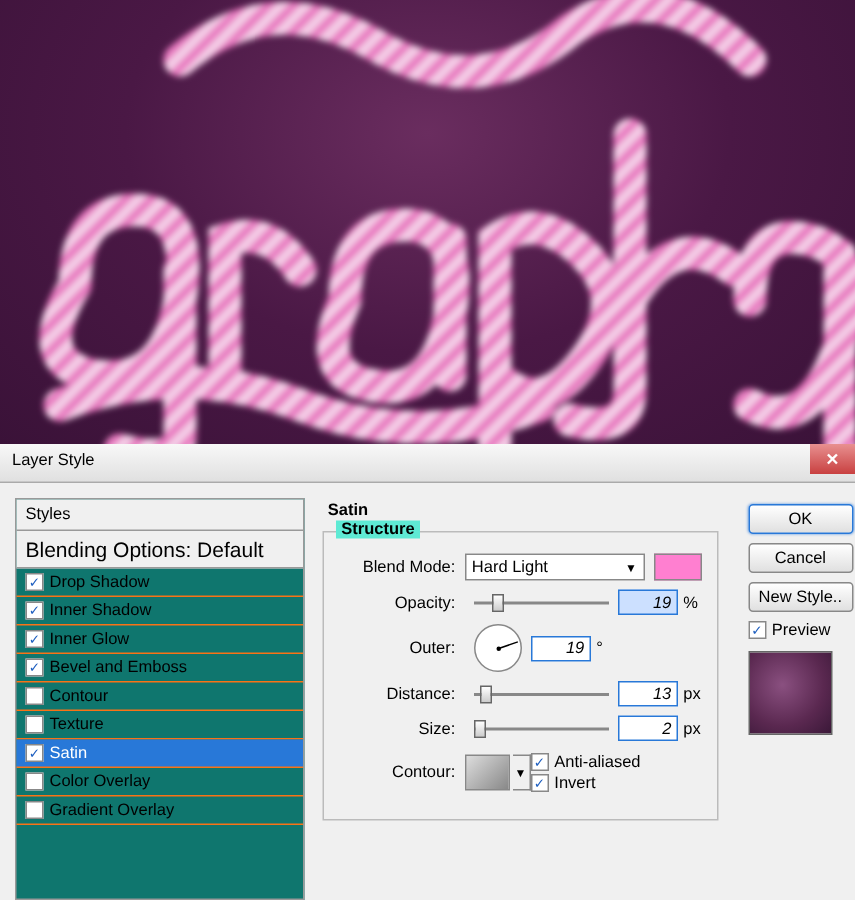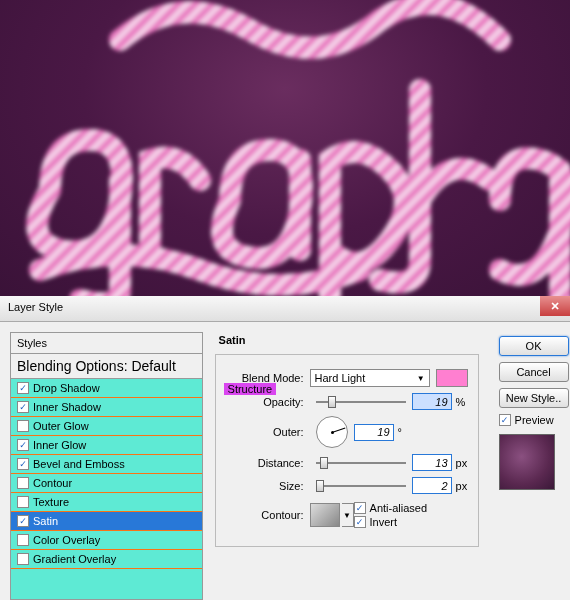--- a/index.html
+++ b/index.html
@@ -5,32 +5,32 @@
 * { margin: 0; padding: 0; box-sizing: border-box; font-family: Tahoma, sans-serif; font-size: 11px; }
 body { width: 570px; height: 600px; overflow: hidden; background: #e8e8e8; }
 
 .canvas-area { width: 570px; height: 296px; background: radial-gradient(ellipse at 50% 30%, #6a2d5f 0%, #4a1845 50%, #3a1238 100%); position: relative; overflow: hidden; }
 
 .dialog-bar { height: 26px; background: linear-gradient(#f8f8f8, #e0e0e0); border-bottom: 1px solid #aaa; padding: 5px 8px; position: relative; }
 .dialog-close { position: absolute; right: 0; top: 0; width: 30px; height: 20px; background: linear-gradient(#e89090, #c84040); display: flex; align-items: center; justify-content: center; color: #fff; font-weight: bold; }
 
 .dialog-body { display: flex; height: 278px; background: #f0f0f0; padding: 10px 0 0 10px; }
 
-.styles-panel { width: 194px; border: 1px solid #999; background: #5eead4; }
+.styles-panel { width: 194px; border: 1px solid #999; background: #0f766e; }
 .styles-header { padding: 4px 6px; border-bottom: 1px solid #999; background: #f0f0f0; }
 .styles-sub { padding: 4px 6px; border-bottom: 1px solid #999; background: #f0f0f0; font-size: 14px; }
 .style-item { padding: 3px 6px; display: flex; align-items: center; gap: 4px; border-bottom: 1px solid #f97316; }
 .style-item.indent { }
 .style-item.selected { background: #2878d8; color: #fff; }
 .chk { width: 12px; height: 12px; border: 1px solid #888; background: #fff; display: inline-flex; align-items: center; justify-content: center; font-size: 9px; color: #2060c0; }
 .chk.checked::after { content: "✓"; }
 
 .settings-panel { flex: 1; padding: 0 12px; }
 .fieldset { border: 1px solid #bbb; padding: 8px 10px 10px 10px; margin-top: 8px; position: relative; }
-.fieldset-title { position: absolute; top: -8px; left: 8px; background: #d946ef; padding: 0 4px; font-weight: normal; margin-top: 36px; }
+.fieldset-title { position: absolute; top: -8px; left: 8px; background: #5eead4; padding: 0 4px; font-weight: bold; }
 .section-title { font-weight: bold; margin: 2px 0 4px 4px; }
 .row { display: flex; align-items: center; margin: 6px 0; }
 .lbl { width: 78px; text-align: right; margin-right: 6px; }
 .dropdown { width: 120px; height: 18px; border: 1px solid #888; background: #fff; display: flex; align-items: center; padding: 0 4px; justify-content: space-between; }
 .dropdown-arrow { font-size: 8px; }
 .color-swatch { width: 32px; height: 18px; border: 1px solid #888; margin-left: 6px; }
 .slider-track { width: 90px; height: 2px; background: #888; position: relative; margin: 0 6px; }
 .slider-thumb { position: absolute; width: 8px; height: 12px; background: linear-gradient(#fff, #ccc); border: 1px solid #666; top: -5px; }
 .num-input { width: 40px; height: 17px; border: 1px solid #2878d8; background: #fff; text-align: right; padding: 0 3px; font-style: italic; }
 .num-input.hl { background: #cce0ff; }
@@ -89,24 +89,20 @@
     <div id="styles-items">
         <div class="style-item">
           <span class="chk checked"></span>
           <span>Drop Shadow</span>
         </div>
         <div class="style-item">
           <span class="chk checked"></span>
           <span>Inner Shadow</span>
         </div>
         <div class="style-item">
-          <span class="chk"></span>
-          <span>Outer Glow</span>
-        </div>
-        <div class="style-item">
           <span class="chk checked"></span>
           <span>Inner Glow</span>
         </div>
         <div class="style-item">
           <span class="chk checked"></span>
           <span>Bevel and Emboss</span>
         </div>
         <div class="style-item indent">
           <span class="chk"></span>
           <span>Contour</span>

